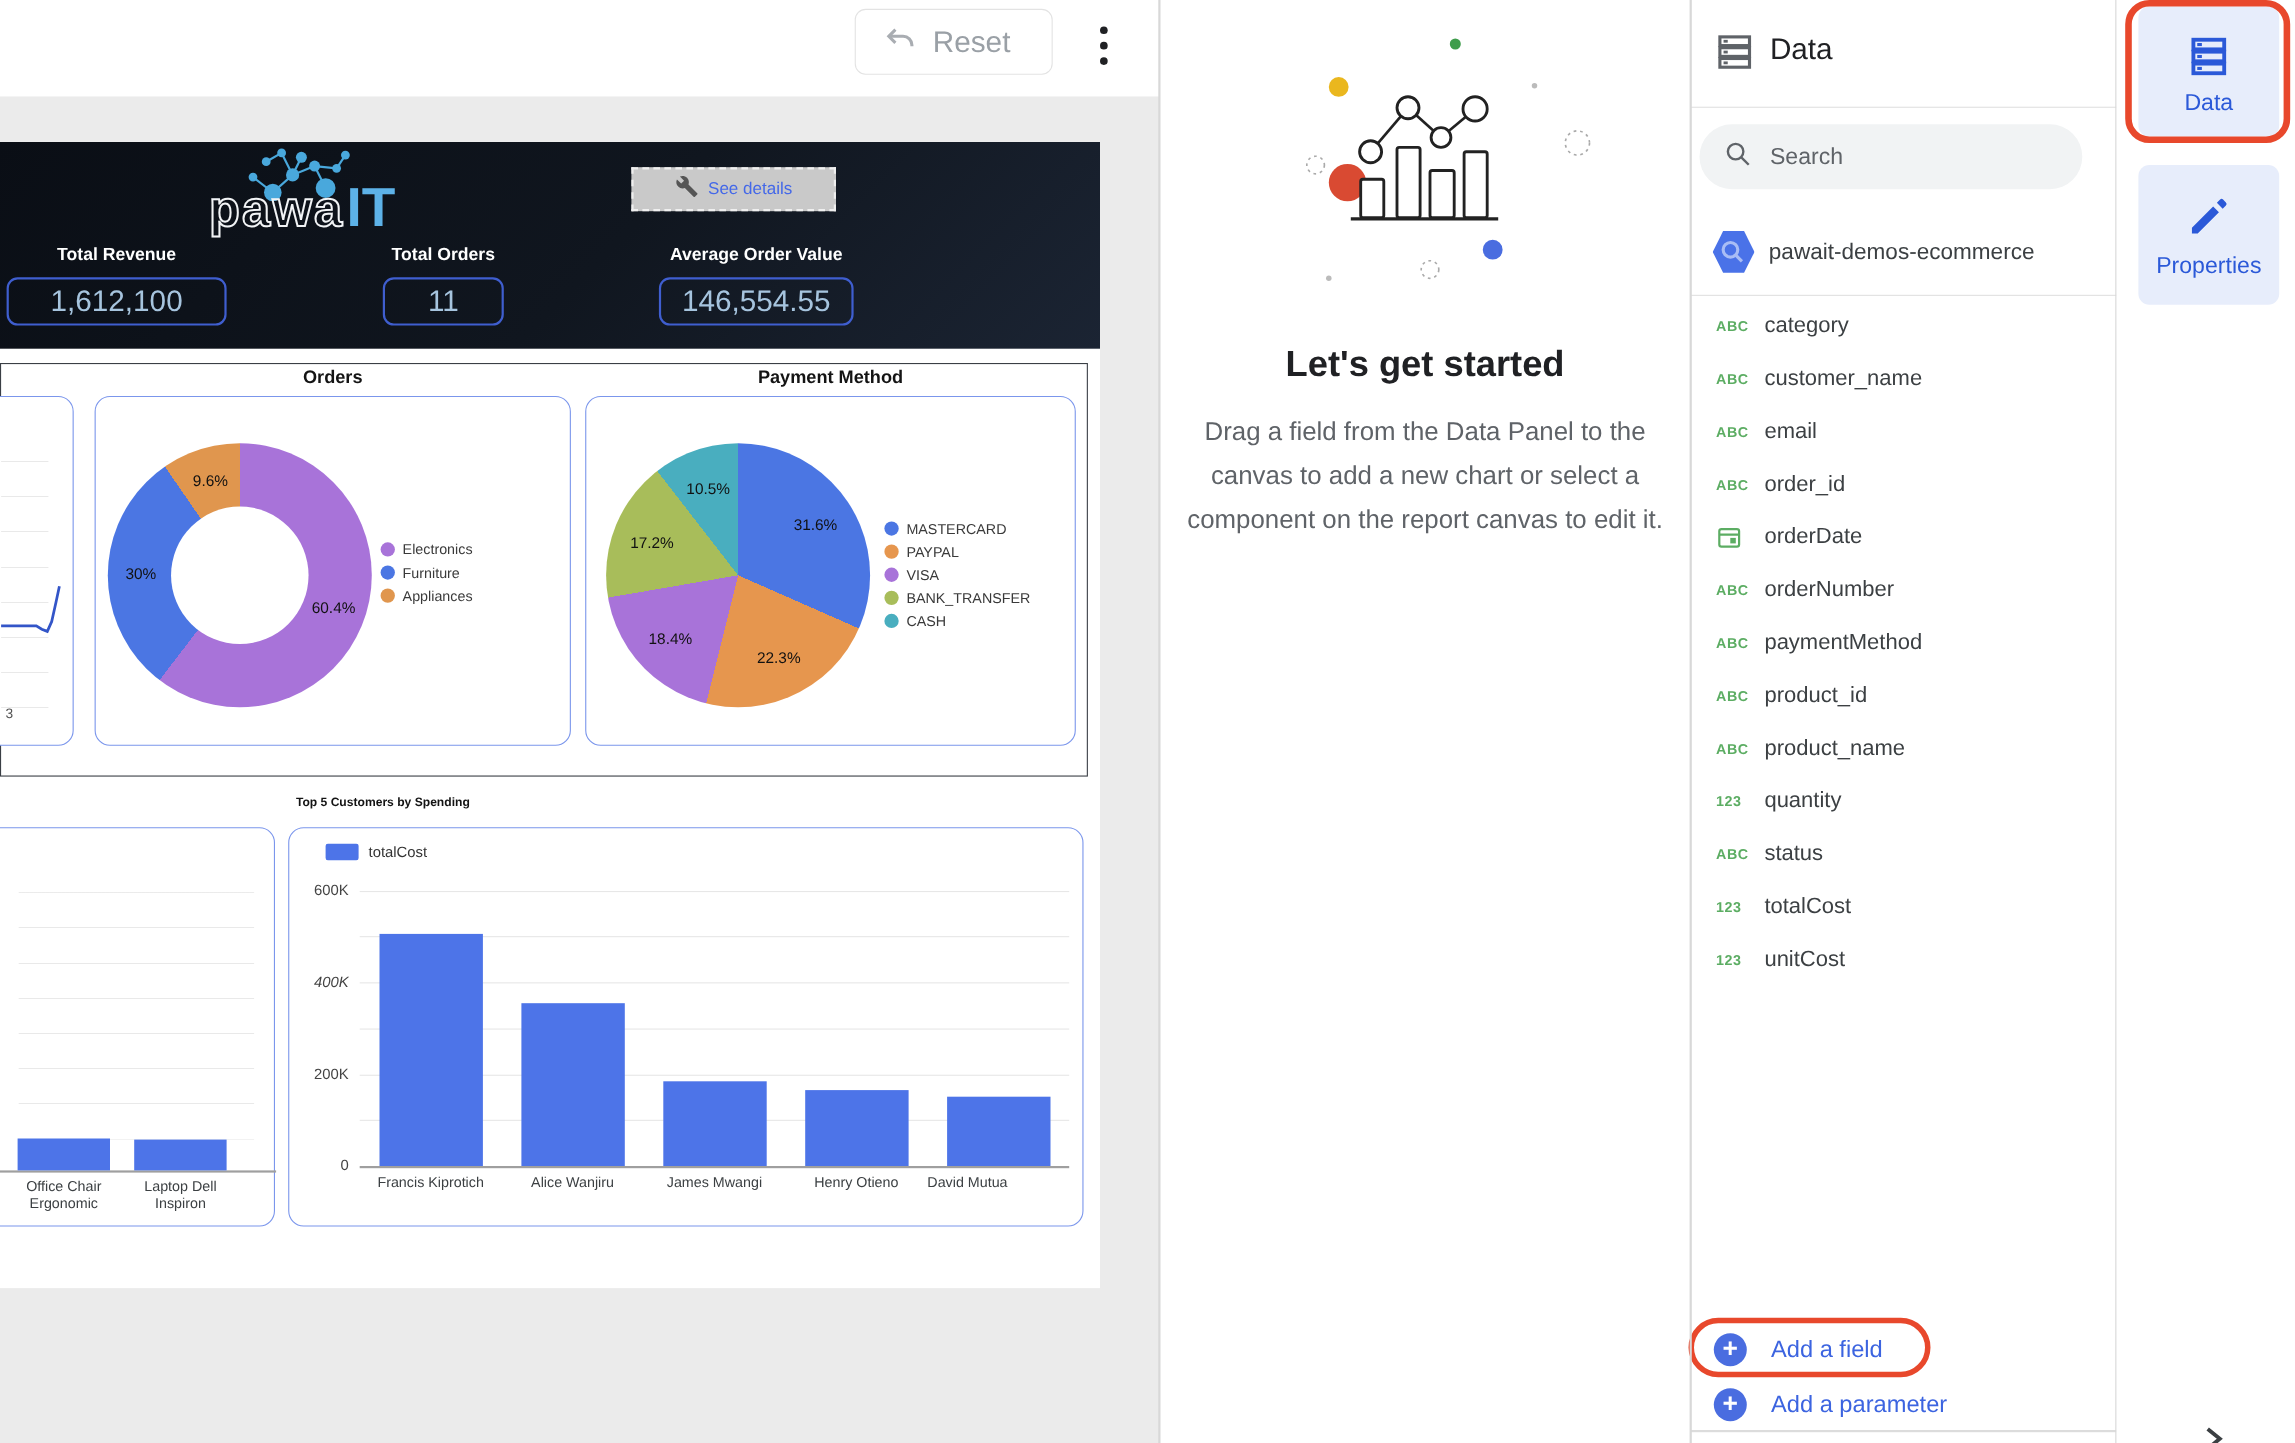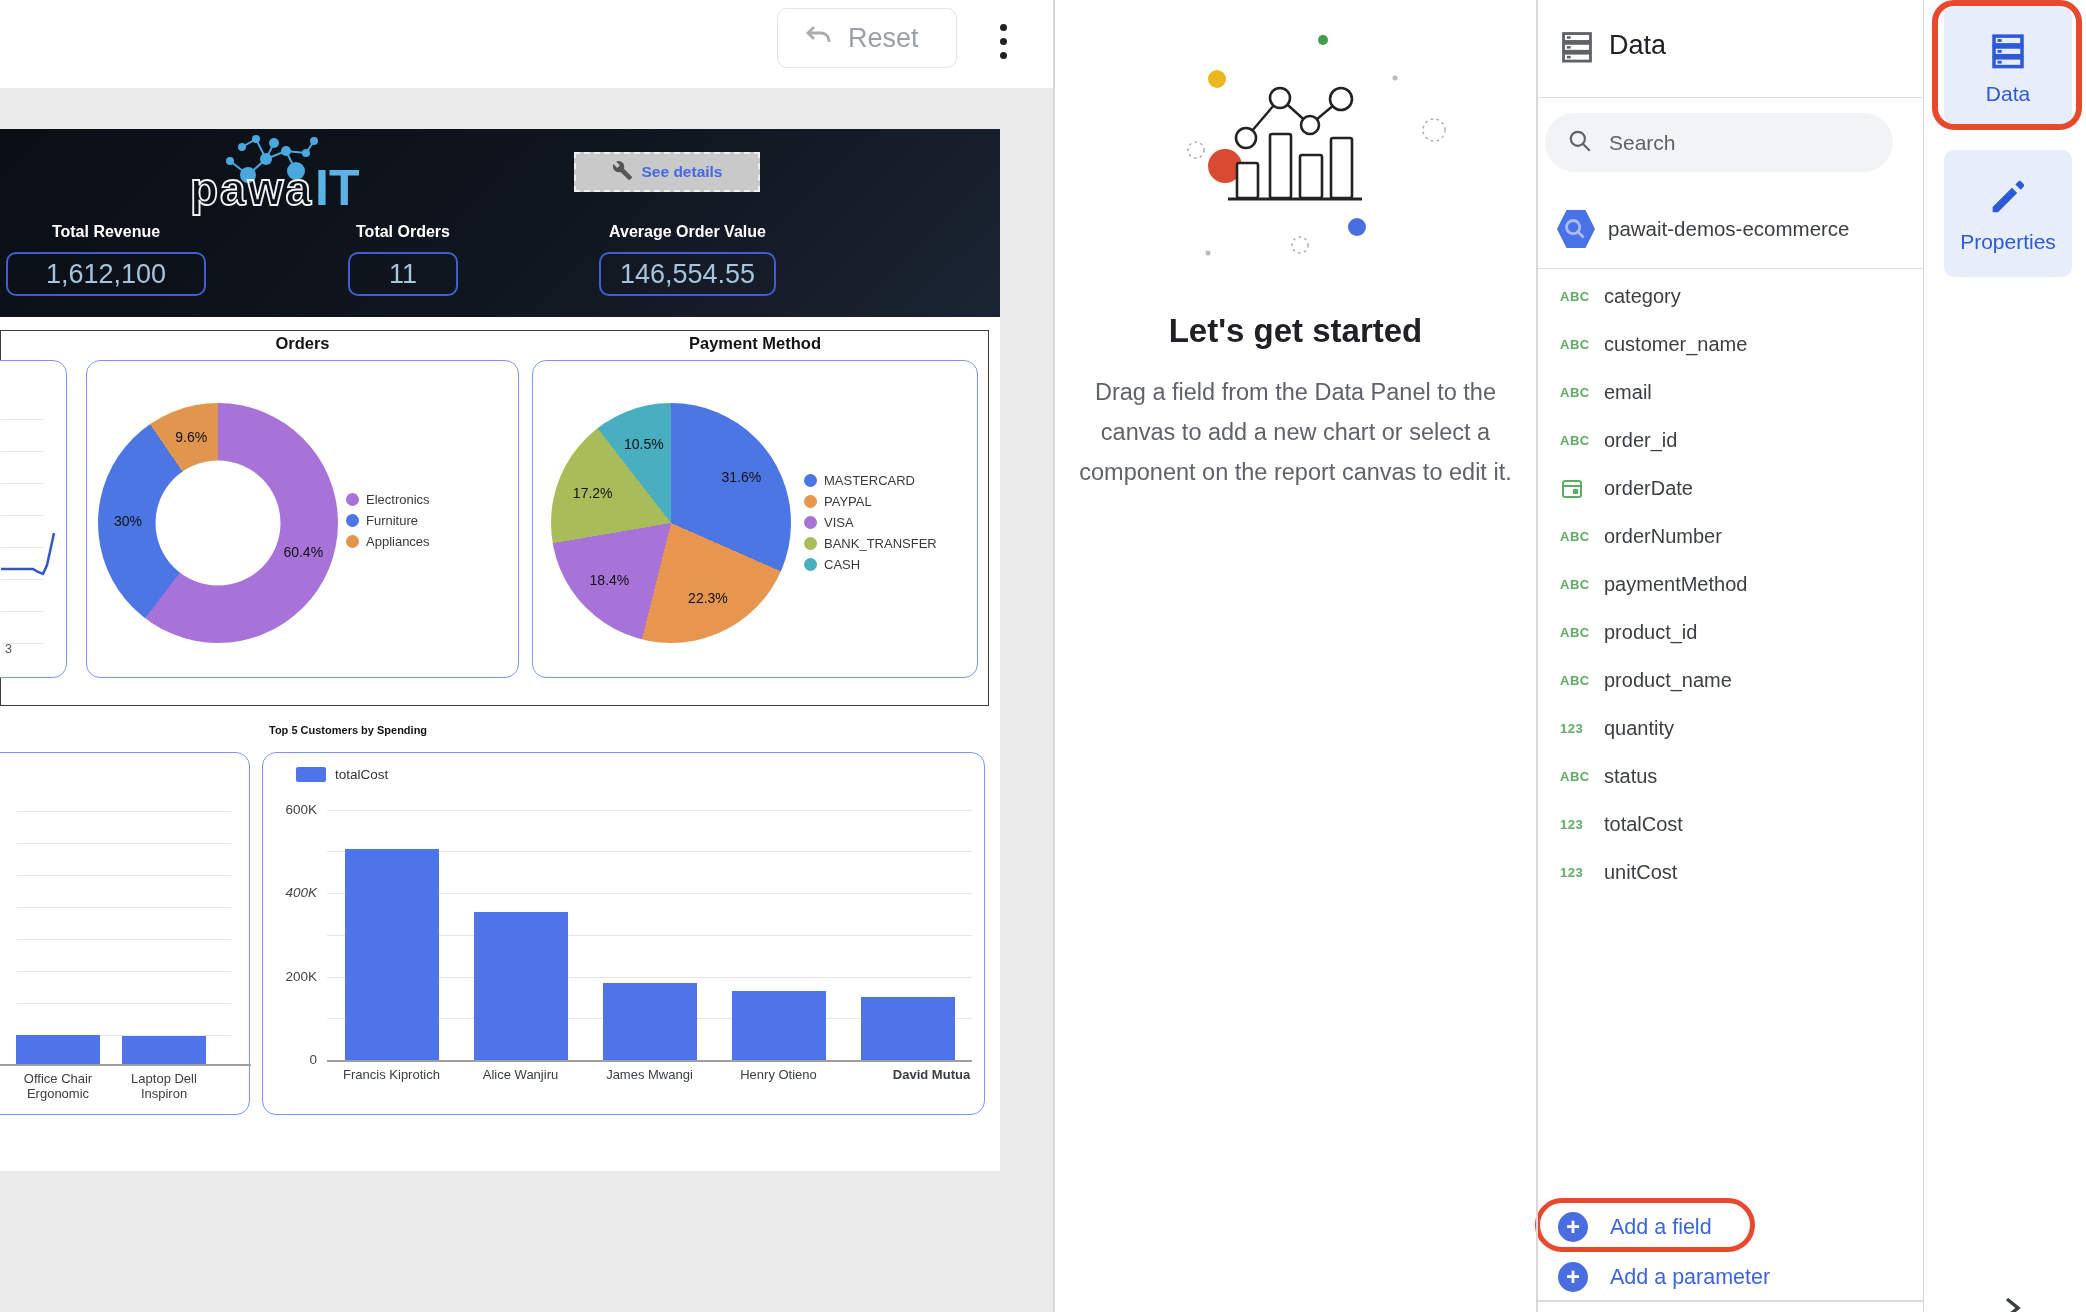--- a/index.html
+++ b/index.html
@@ -20,21 +20,21 @@
   .report-page{left:0;top:41px;width:1000px;height:1042px;background:#fff;overflow:hidden;}
 
   
   .dash-header{left:0;top:0;width:1000px;height:188px;
                background:linear-gradient(135deg,#0a0e15 0%,#10161f 55%,#1b2433 100%);}
   .logo-pawa{font-size:46px;font-weight:600;letter-spacing:2px;color:transparent;-webkit-text-stroke:1.8px #f2f4f6;}
   @supports not (-webkit-text-stroke:1px #000){.logo-pawa{color:#f2f4f6;}}
   .logo-it{font-size:50px;font-weight:800;color:#5db2e8;margin-left:2px;}
   .see-details{left:574px;top:23px;width:186px;height:40px;background:#c9c9c9;border:2px dashed #efefef;
                box-sizing:border-box;display:flex;align-items:center;justify-content:center;gap:9px;cursor:pointer;}
-  .see-details-label{font-size:15.5px;font-weight:700;color:#4468e8;}
+  .see-details-label{font-size:15.5px;font-weight:400;color:#4468e8;}
   .kpi-label{font-size:16px;font-weight:700;color:#fff;text-align:center;}
   .kpi-box{height:44px;border:2px solid #3f5ecf;border-radius:10px;box-sizing:border-box;
            display:flex;align-items:center;justify-content:center;}
   .kpi-value{font-size:27px;color:#a6c4de;}
 
   
   .charts-section{left:0;top:201px;width:989px;height:376px;border:1.5px solid #3a3f45;box-sizing:border-box;background:#fff;}
   .chart-title{font-size:16.5px;font-weight:700;color:#141414;text-align:center;}
   .chart-card{background:#fff;border:1.5px solid #7b96ec;border-radius:14px;box-sizing:border-box;}
   .pie{border-radius:50%;}
@@ -260,21 +260,21 @@
             <div class="axisline" style="left: 64px; width: 645px; top: 307px;"></div>
             <div class="bar" style="background: rgb(77, 116, 232); left: 81.5px; width: 94px; top: 96.3203px; height: 210.68px;"></div>
             <div class="x-label" style="left: 64px; width: 129px; top: 314px;">Francis Kiprotich</div>
             <div class="bar" style="background: rgb(77, 116, 232); left: 210.5px; width: 94px; top: 158.898px; height: 148.102px;"></div>
             <div class="x-label" style="left: 193px; width: 129px; top: 314px;">Alice Wanjiru</div>
             <div class="bar" style="background: rgb(77, 116, 232); left: 339.5px; width: 94px; top: 229.82px; height: 77.1797px;"></div>
             <div class="x-label" style="left: 322px; width: 129px; top: 314px;">James Mwangi</div>
             <div class="bar" style="background: rgb(77, 116, 232); left: 468.5px; width: 94px; top: 238.164px; height: 68.8359px;"></div>
             <div class="x-label" style="left: 451px; width: 129px; top: 314px;">Henry Otieno</div>
             <div class="bar" style="background: rgb(77, 116, 232); left: 597.5px; width: 94px; top: 244.422px; height: 62.5781px;"></div>
-            <div class="x-label" style="left: 604px; width: 129px; top: 314px; font-weight: bold;">David Mutua</div>
+            <div class="x-label" style="left: 552px; width: 129px; top: 314px;">David Mutua</div>
           </div>
       </div>
 
       <div class="abs chart-card" style="left:-16px;top:623px;width:266px;height:363px;">
         <div class="abs grid-static" style="left:32px;top:58px;width:214px;height:225px;"></div>
         <div class="abs bar-plot" style="left:0;top:0;width:266px;height:363px;">
             <div class="axisline" style="left: 0px; width: 266px; top: 311px;"></div>
             <div class="bar" style="background: rgb(77, 116, 232); left: 31px; width: 84px; top: 281.797px; height: 29.2031px;"></div>
             <div class="x-label" style="left: 20px; width: 106px; top: 318px;">Office Chair Ergonomic</div>
             <div class="bar" style="background: rgb(77, 116, 232); left: 137px; width: 84px; top: 283.048px; height: 27.9516px;"></div>

